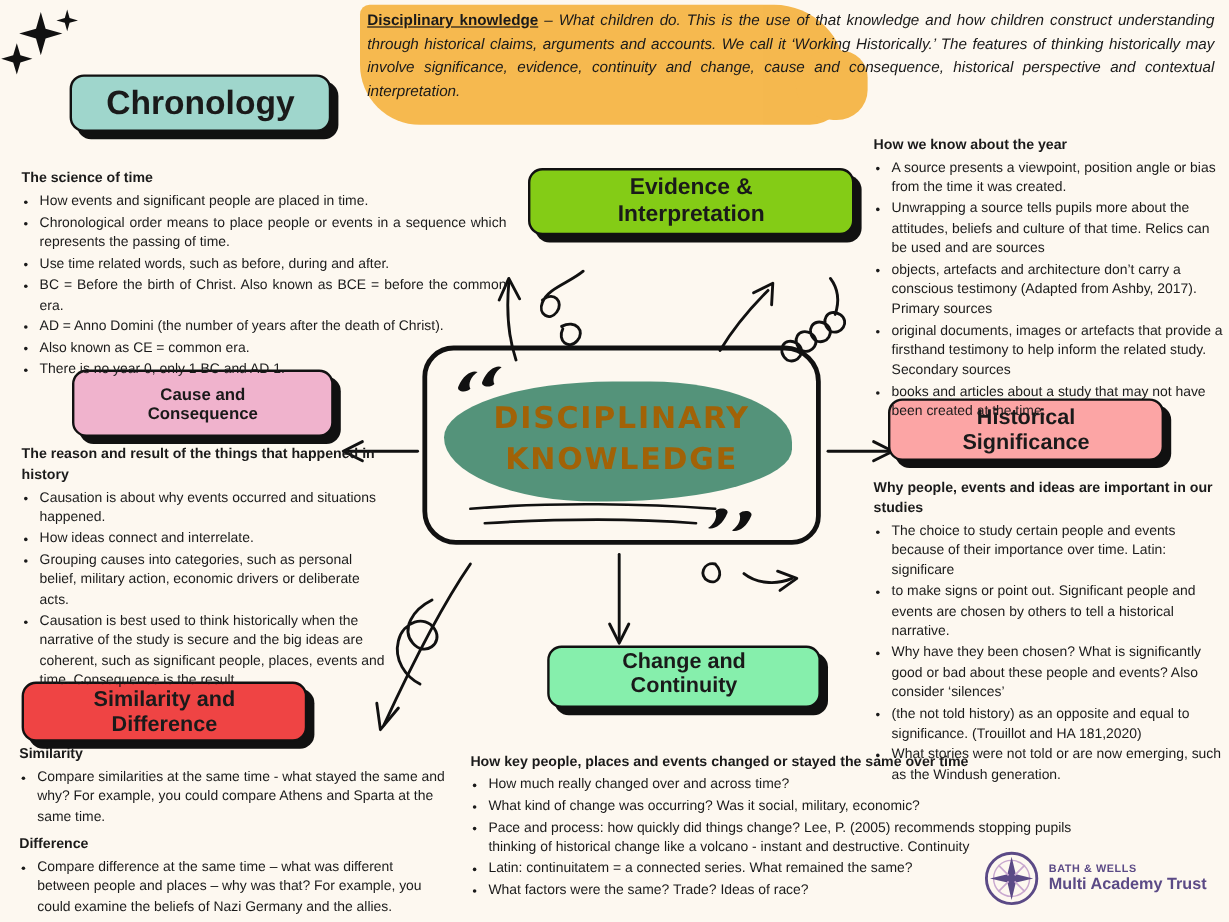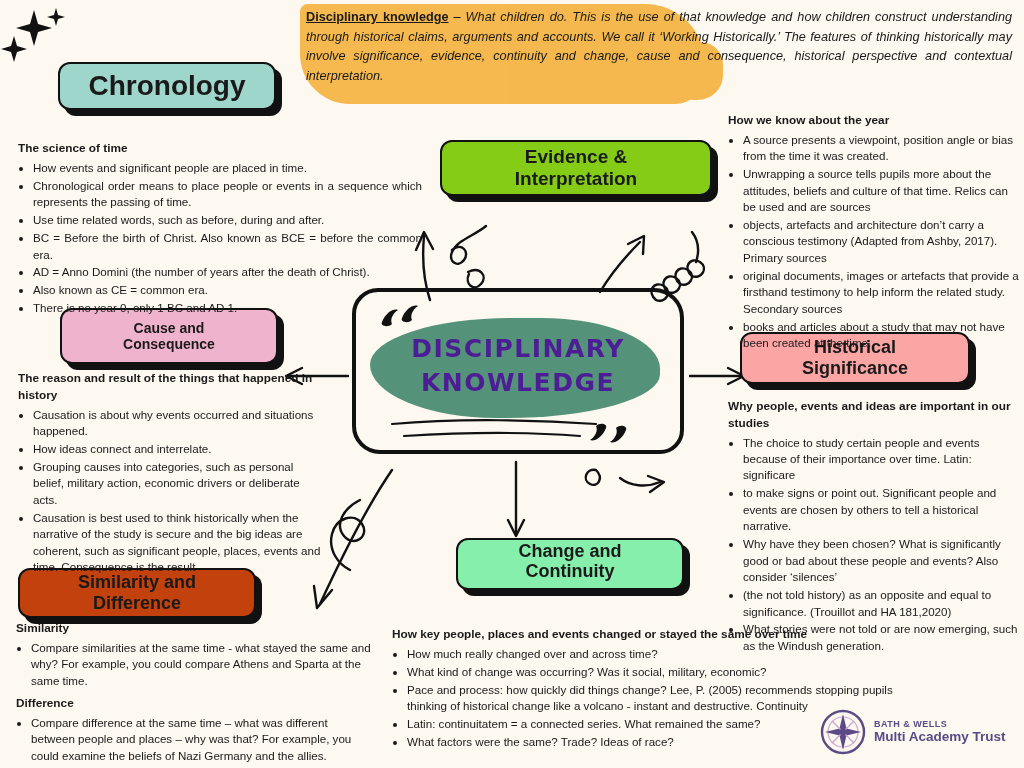--- a/index.html
+++ b/index.html
@@ -45,40 +45,40 @@
 
   #evidence-box { left:440px; top:140px; width:272px; height:56px; background:#84cc16; font-size:19px; }
   #evidence-shadow { left:446px; top:146px; width:272px; height:56px; }
 
   #cause-box { left:60px; top:308px; width:218px; height:56px; background:#f0b3cd; font-size:14px; }
   #cause-shadow { left:66px; top:314px; width:218px; height:56px; }
 
   #significance-box { left:740px; top:332px; width:230px; height:52px; background:#fca5a5; font-size:18px; }
   #significance-shadow { left:746px; top:338px; width:230px; height:52px; }
 
-  #similarity-box { left:18px; top:568px; width:238px; height:50px; background:#c2410c; font-size:18px; }
+  #similarity-box { left:18px; top:568px; width:238px; height:50px; background:#ef4444; font-size:18px; }
   #similarity-shadow { left:24px; top:574px; width:238px; height:50px; }
 
   #change-box { left:456px; top:538px; width:228px; height:52px; background:#86efac; font-size:18px;align-items:flex-end; }
   #change-shadow { left:462px; top:544px; width:228px; height:52px; }
 
   
   #centre-node { left:352px; top:288px; width:332px; height:166px; }
   #centre-node .frame {
     position:absolute; inset:0;
     border:4px solid #111; border-radius:26px 30px 24px 28px; background:transparent;
   }
   #centre-blob {
     position:absolute; left:18px; top:30px; width:290px; height:100px;
     background:#54937a; border-radius:50% 42% 55% 45%/48% 52% 45% 55%;
   }
   #centre-label {
     position:absolute; left:0; right:0; top:44px;
     text-align:center; font-size:25px; font-weight:bold; letter-spacing:1.5px;
-    line-height:1.35; color:#4c1d95;
+    line-height:1.35; color:#a16207;
     font-family:"DejaVu Sans", sans-serif;
   }
 
   
   .body-block { font-size:11.6px; line-height:1.42; }
   .body-block h4 { margin:0 0 3px 0; font-size:11.8px; font-weight:bold; }
   .body-block ul { margin:0; padding-left:15px; }
   .body-block li { margin-bottom:1.5px; }
 
   #science-of-time { left:18px; top:140px; width:404px; }

